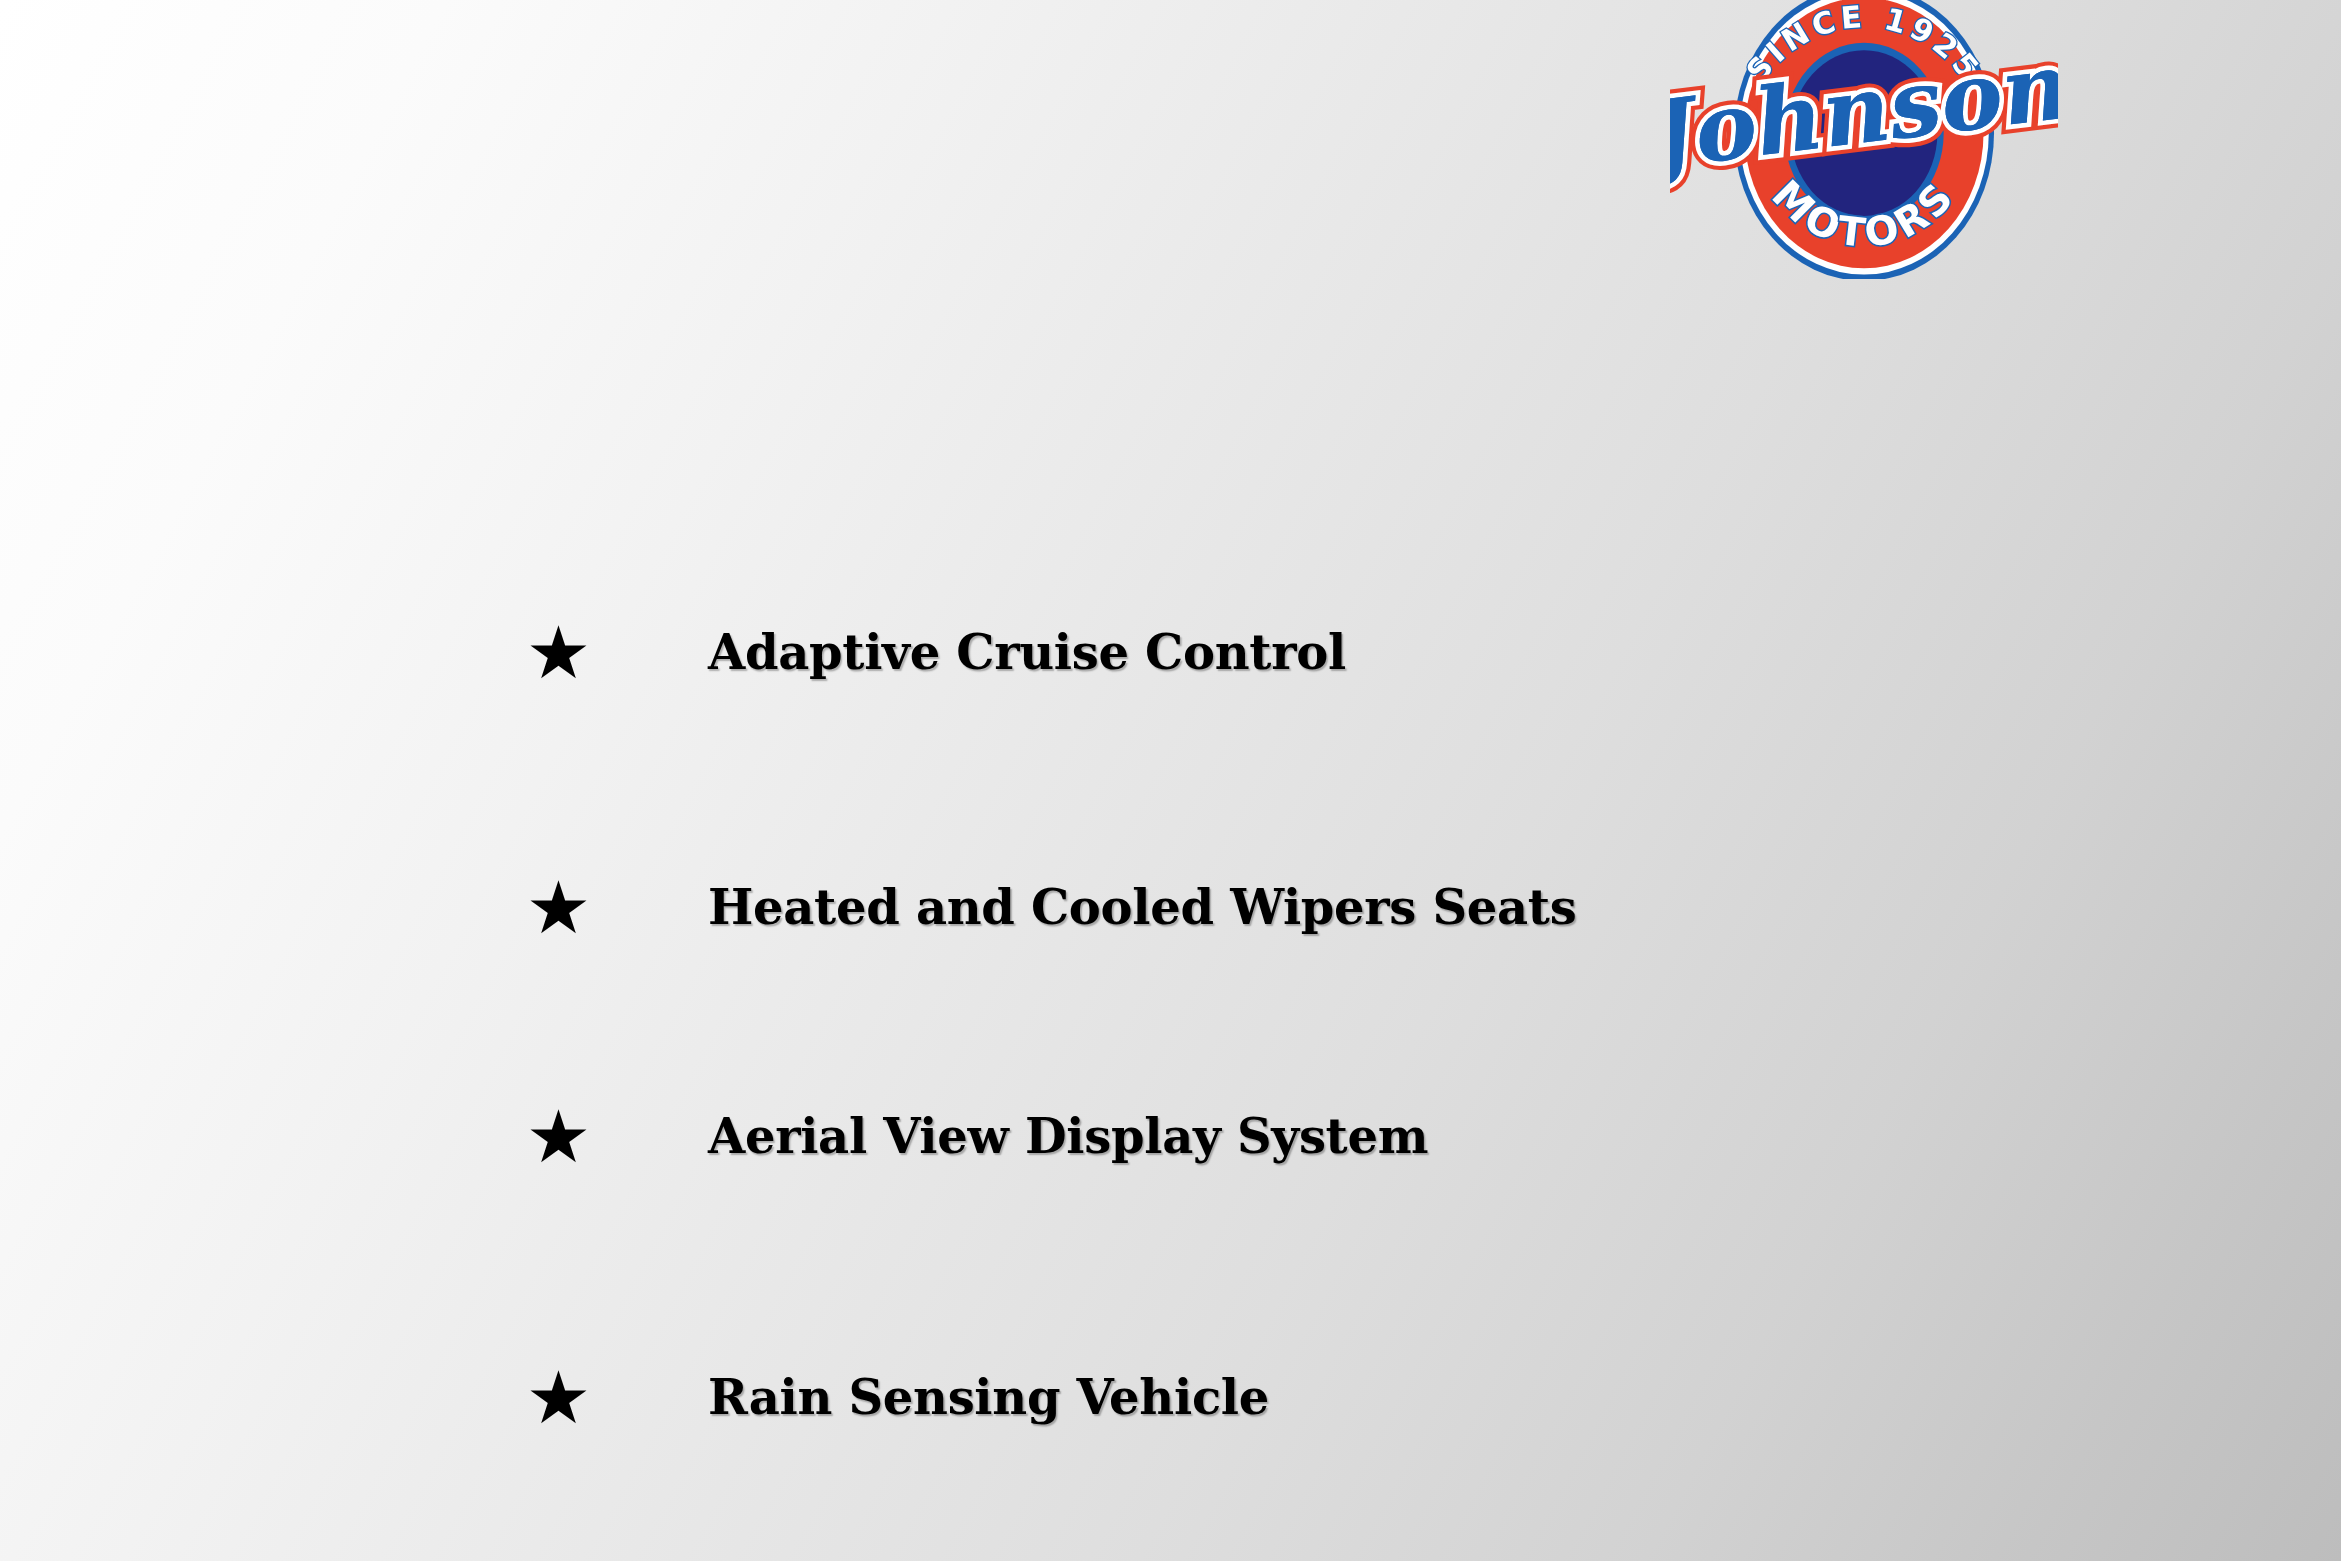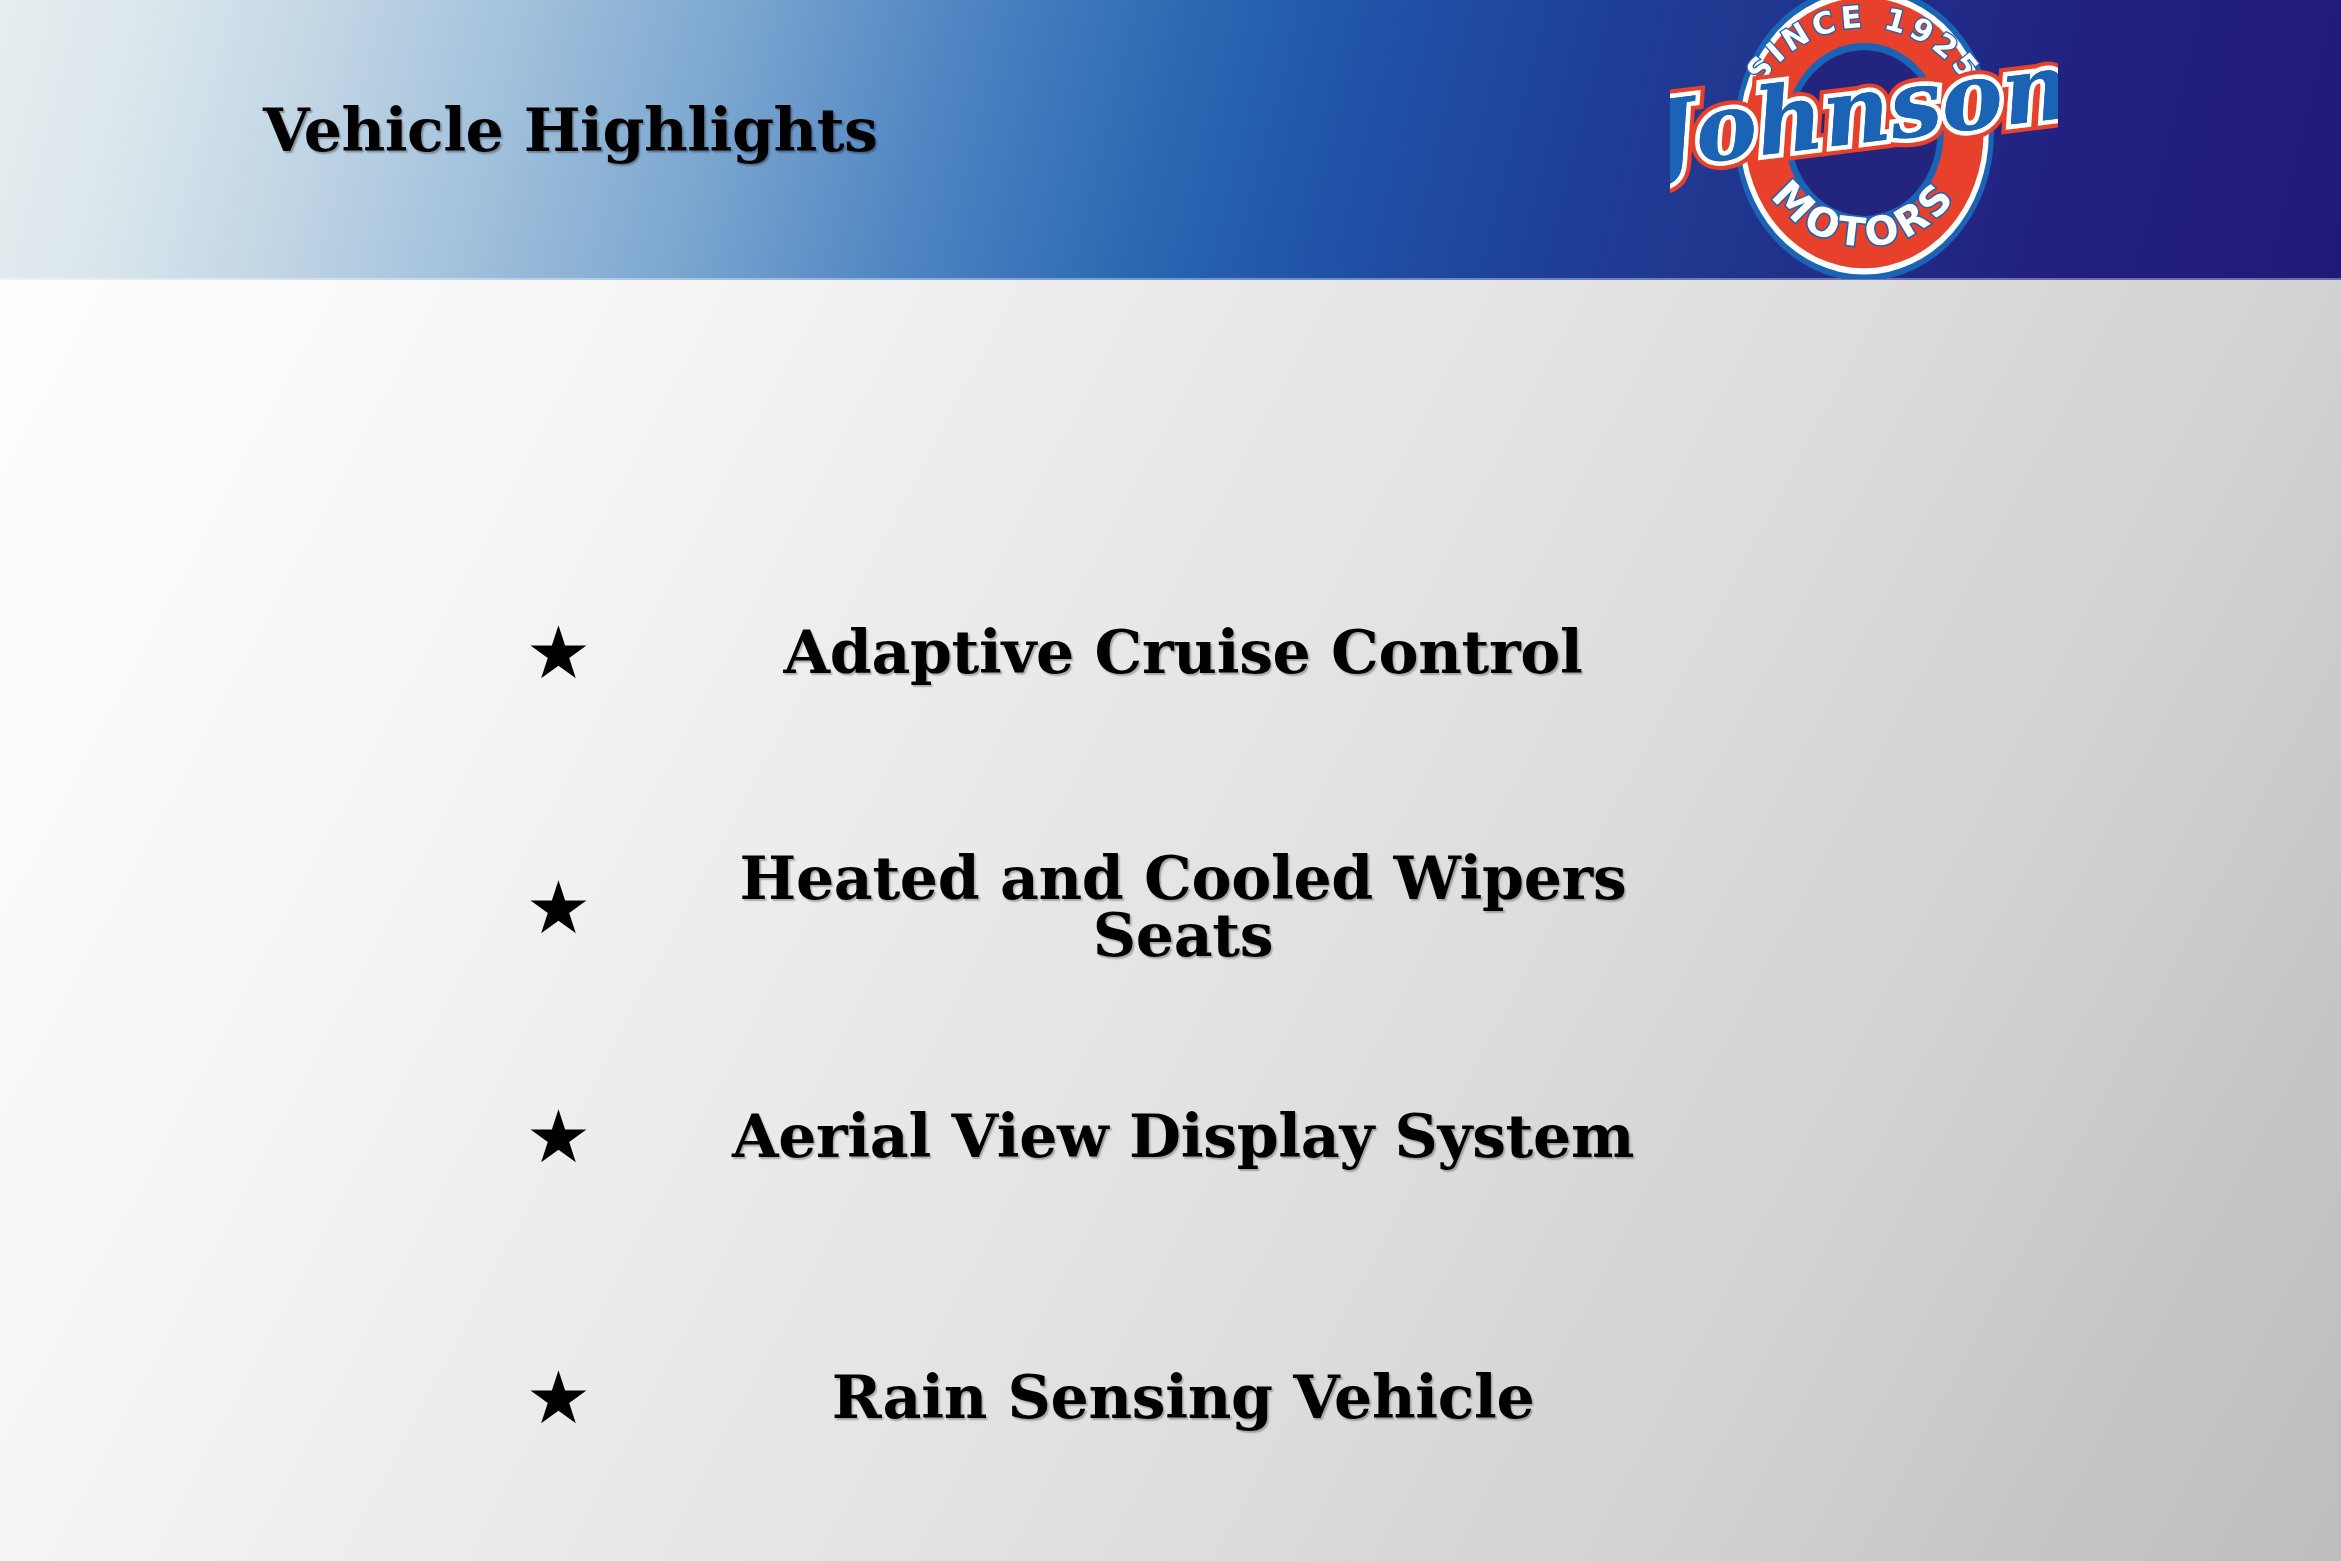--- a/index.html
+++ b/index.html
@@ -114,46 +114,42 @@
     font-size:73px;
     line-height:1;
     color:#000000;
     transform:translateY(-50%);
   }
 
   .bullet-text {
     position:absolute;
     left:708px;
     width:950px;
-    text-align:center;
     font-family:"DejaVu Serif", serif;
     font-weight:bold;
-    font-size:60px;
+    font-size:48px;
     line-height:57px;
     letter-spacing:-0.3px;
     color:#000000;
     text-shadow:1.6px 2.1px 1.6px rgba(0,0,0,0.28);
     transform:translateY(-50%);
   }
 
   
   .row-0 .bullet-star, .row-0 .bullet-text { top:372px; }
   .row-1 .bullet-star { top:627px; }
   .row-1 .bullet-text { top:627px; }
   .row-2 .bullet-star, .row-2 .bullet-text { top:856px; }
   .row-3 .bullet-star, .row-3 .bullet-text { top:1117px; }
 </style>
 </head>
 <body>
 
 <div class="slide">
 
-  <div class="header">
-    <div class="header-title">Vehicle Highlights</div>
-  </div>
 
   <div class="logo">
     <svg viewBox="0 0 740 560" xmlns="http://www.w3.org/2000/svg" aria-hidden="true">
       <defs>
         <path id="arcTop" d="M 130 300 A 245 275 0 0 1 610 300"></path>
         <path id="arcBot" d="M 150 300 A 225 250 0 0 0 590 300"></path>
       </defs>
 
       <ellipse cx="370" cy="282" rx="248" ry="282" fill="#1B63B5"></ellipse>
 

